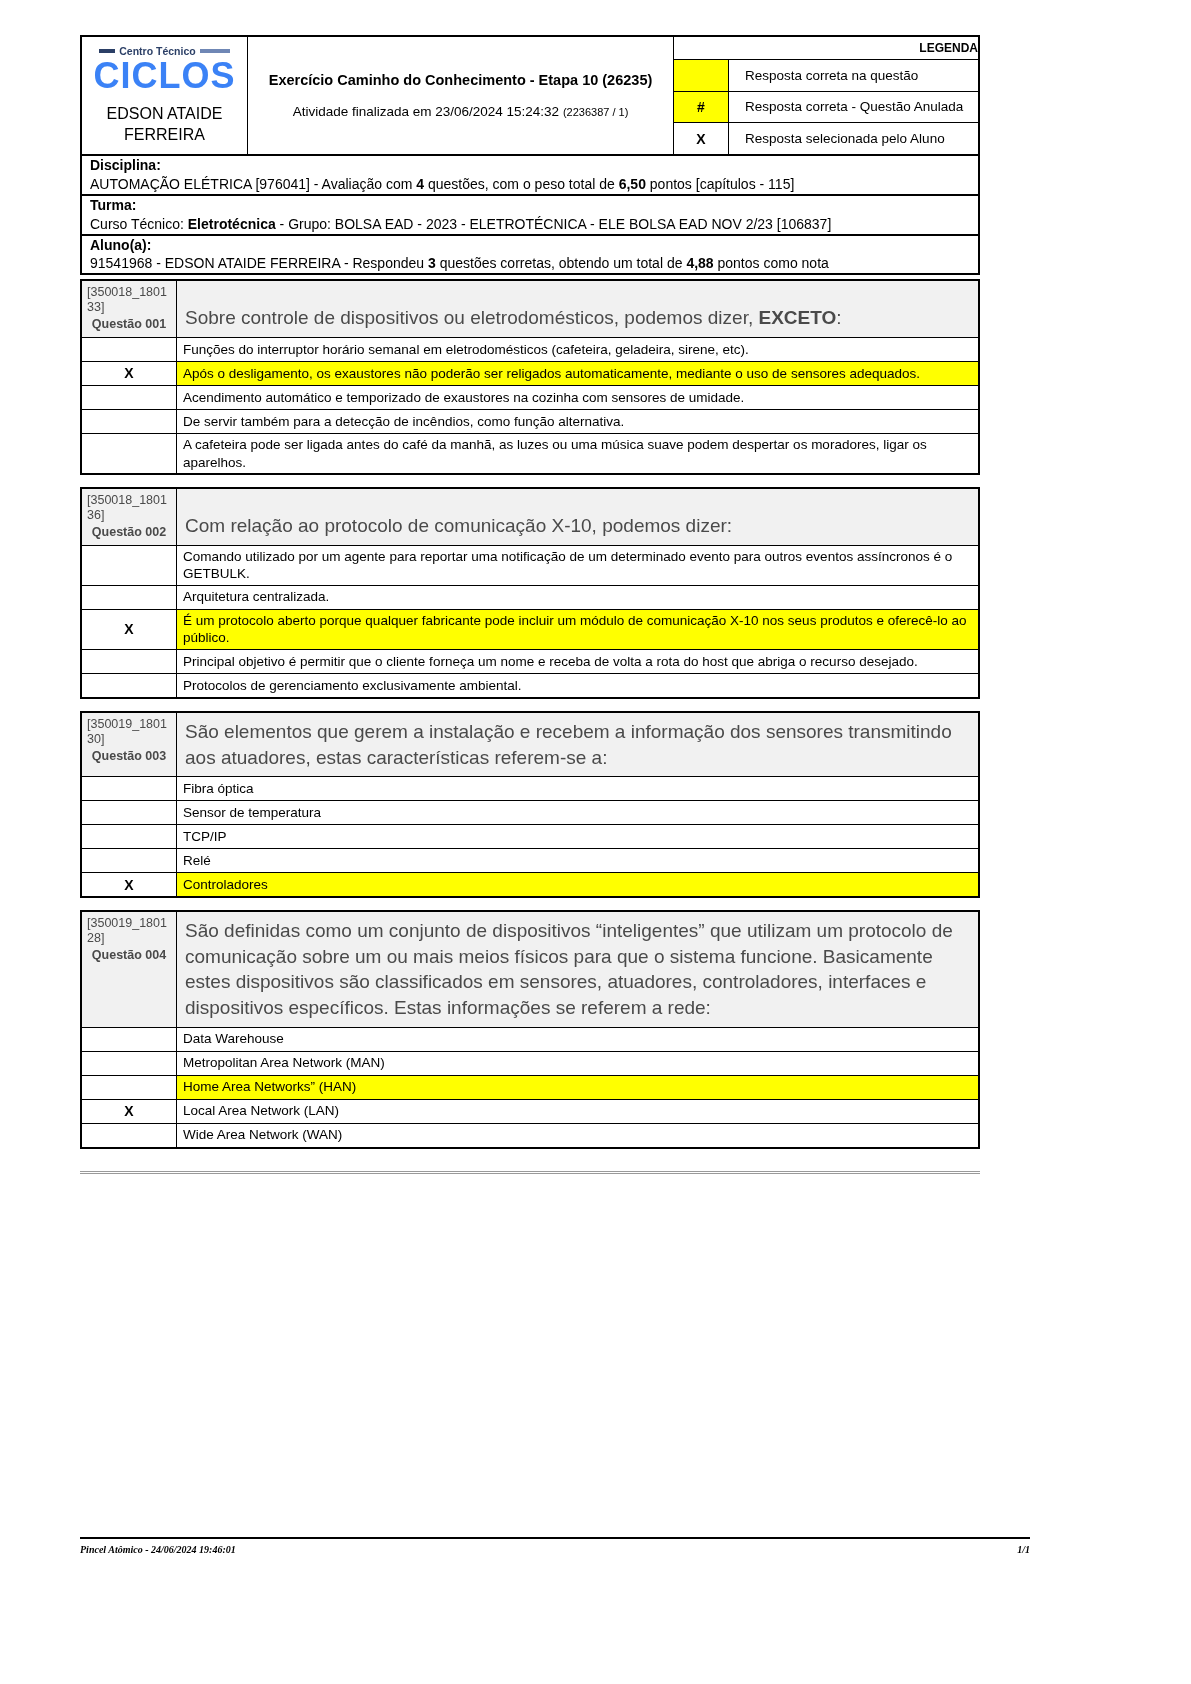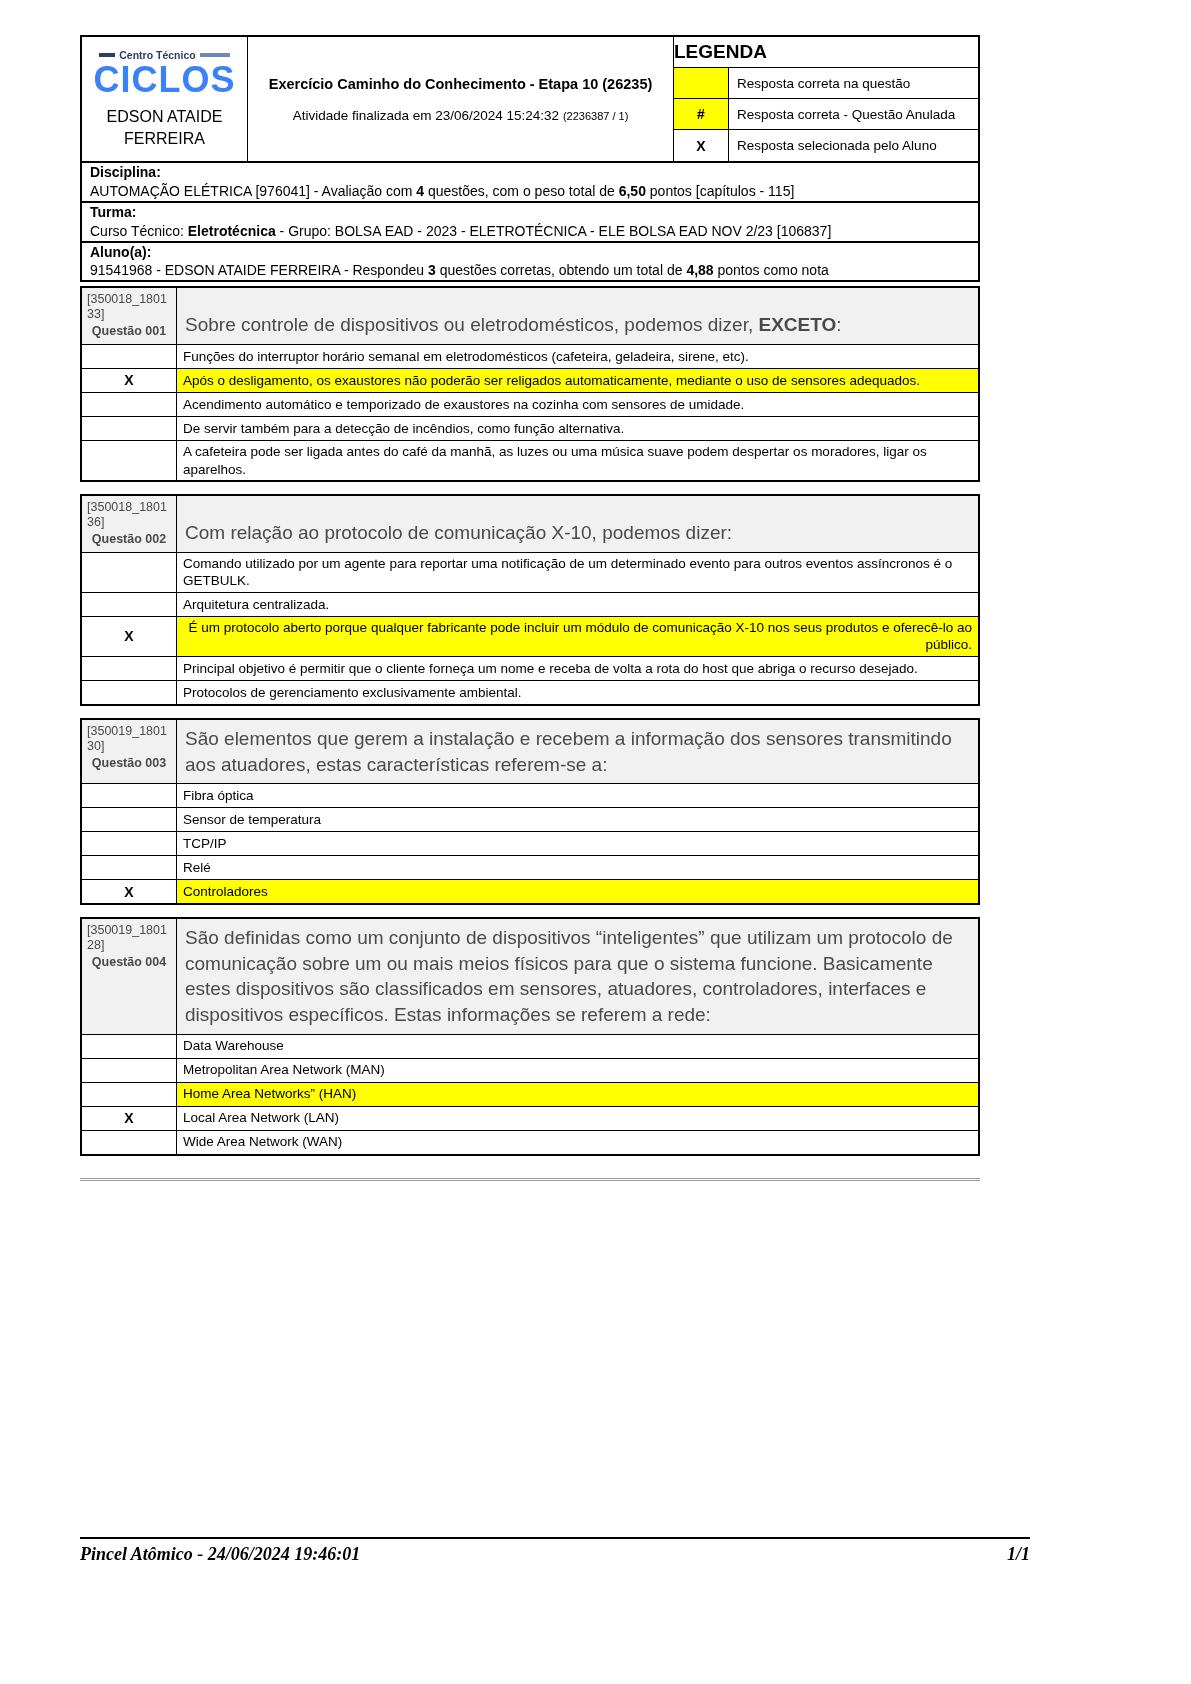--- a/index.html
+++ b/index.html
@@ -29,22 +29,22 @@
   .title-cell {
     flex:1; border-right:1px solid #000; padding:12px 18px;
     display:flex; flex-direction:column; align-items:center; justify-content:center; gap:16px;
     text-align:center;
   }
   .doc-title { font-size:14.5px; font-weight:bold; }
   .doc-subtitle { font-size:13.5px; }
   .doc-subtitle .small-ref { font-size:11px; }
 
   .legend-cell { width:304px; display:flex; flex-direction:column; }
-  .legend-title { text-align:left; font-weight:bold; font-size:19px; padding:4px 0; border-bottom:1px solid #000; }
-  .legend-row { display:flex; border-bottom:1px solid #000; flex:1; min-height:31px; }
+  .legend-title { text-align:right; font-weight:bold; font-size:12px; padding:4px 0; border-bottom:1px solid #000; }
+  .legend-row { display:flex; border-bottom:1px solid #000; flex:1; min-height:31px;gap:8px; }
   .legend-row:last-child { border-bottom:none; }
   .legend-sym {
     width:55px; border-right:1px solid #000; display:flex; align-items:center; justify-content:center;
     font-weight:bold; font-size:14px;
   }
   .legend-sym.hl { background:#ffff00; }
   .legend-label { flex:1; display:flex; align-items:center; padding:2px 8px; font-size:13.5px; }
 
   
   .info-row { border:2px solid #000; border-top:none; padding:0 8px; font-size:14px; line-height:1.35; }
@@ -59,29 +59,29 @@
   .qhead { background:#f1f1f1; color:#4a4a4a; }
   .qid-cell { width:95px; border-right:1px solid #000; padding:4px 5px; font-size:12.5px; }
   .qid { display:block; overflow-wrap:anywhere; line-height:1.2; }
   .qtitle { display:block; text-align:center; font-weight:bold; margin-top:2px; line-height:1.25; }
   .qstatement { flex:1; display:flex; align-items:flex-end; padding:6px 8px; font-size:19px; line-height:1.35; }
   .marker-cell {
     width:95px; border-right:1px solid #000; display:flex; align-items:center; justify-content:center;
     font-weight:bold; font-size:14px;
   }
   .answer-cell { flex:1; display:flex; align-items:center; padding:2px 6px; min-height:23px; font-size:13.5px; line-height:1.3; }
-  .answer-cell.hl { background:#ffff00;text-align:right; }
+  .answer-cell.hl { background:#ffff00; }
 
   
   .double-line { margin-top:22px; height:3px; border-top:1px solid #9a9a9a; border-bottom:1px solid #9a9a9a; }
   .footer {
     position:absolute; left:80px; width:950px; top:1537px;
     border-top:2px solid #000; padding-top:5px;
     display:flex; justify-content:space-between;
-    font-family:"Liberation Serif", serif; font-weight:bold; font-style:italic; font-size:18px;
+    font-family:"Liberation Serif", serif; font-weight:bold; font-style:italic; font-size:10px;
   }
 </style>
 </head>
 <body>
 
 <div class="page">
 
   <div class="header-table">
     <div class="logo-cell">
       <div class="logo">

